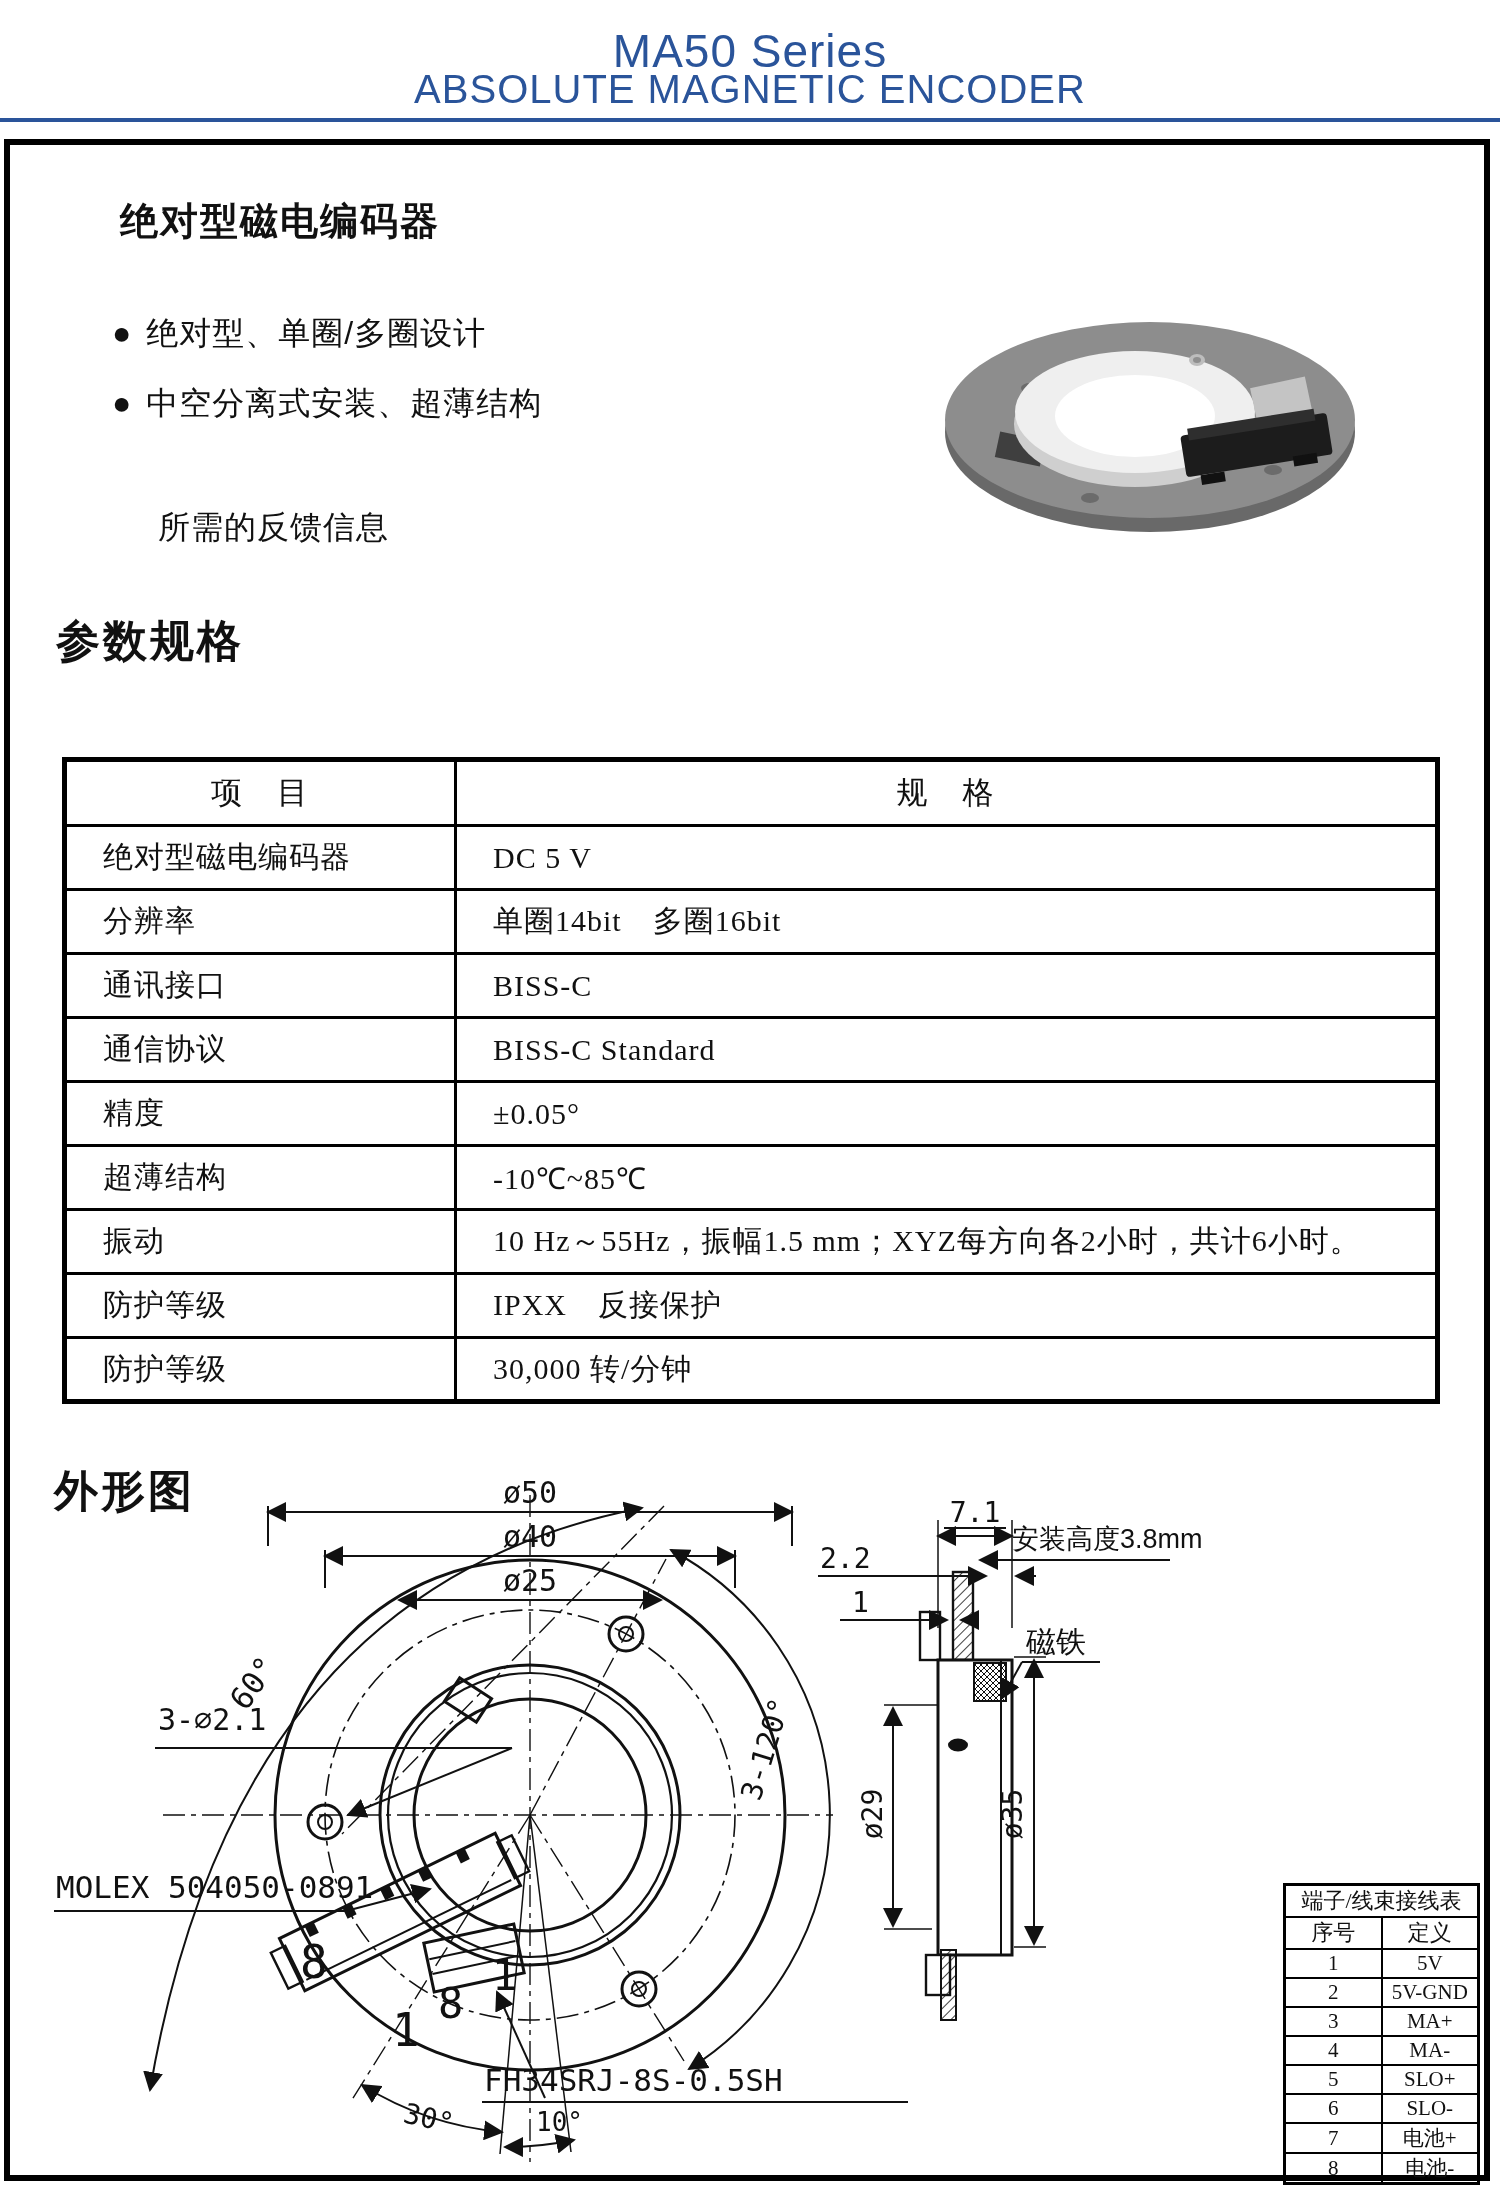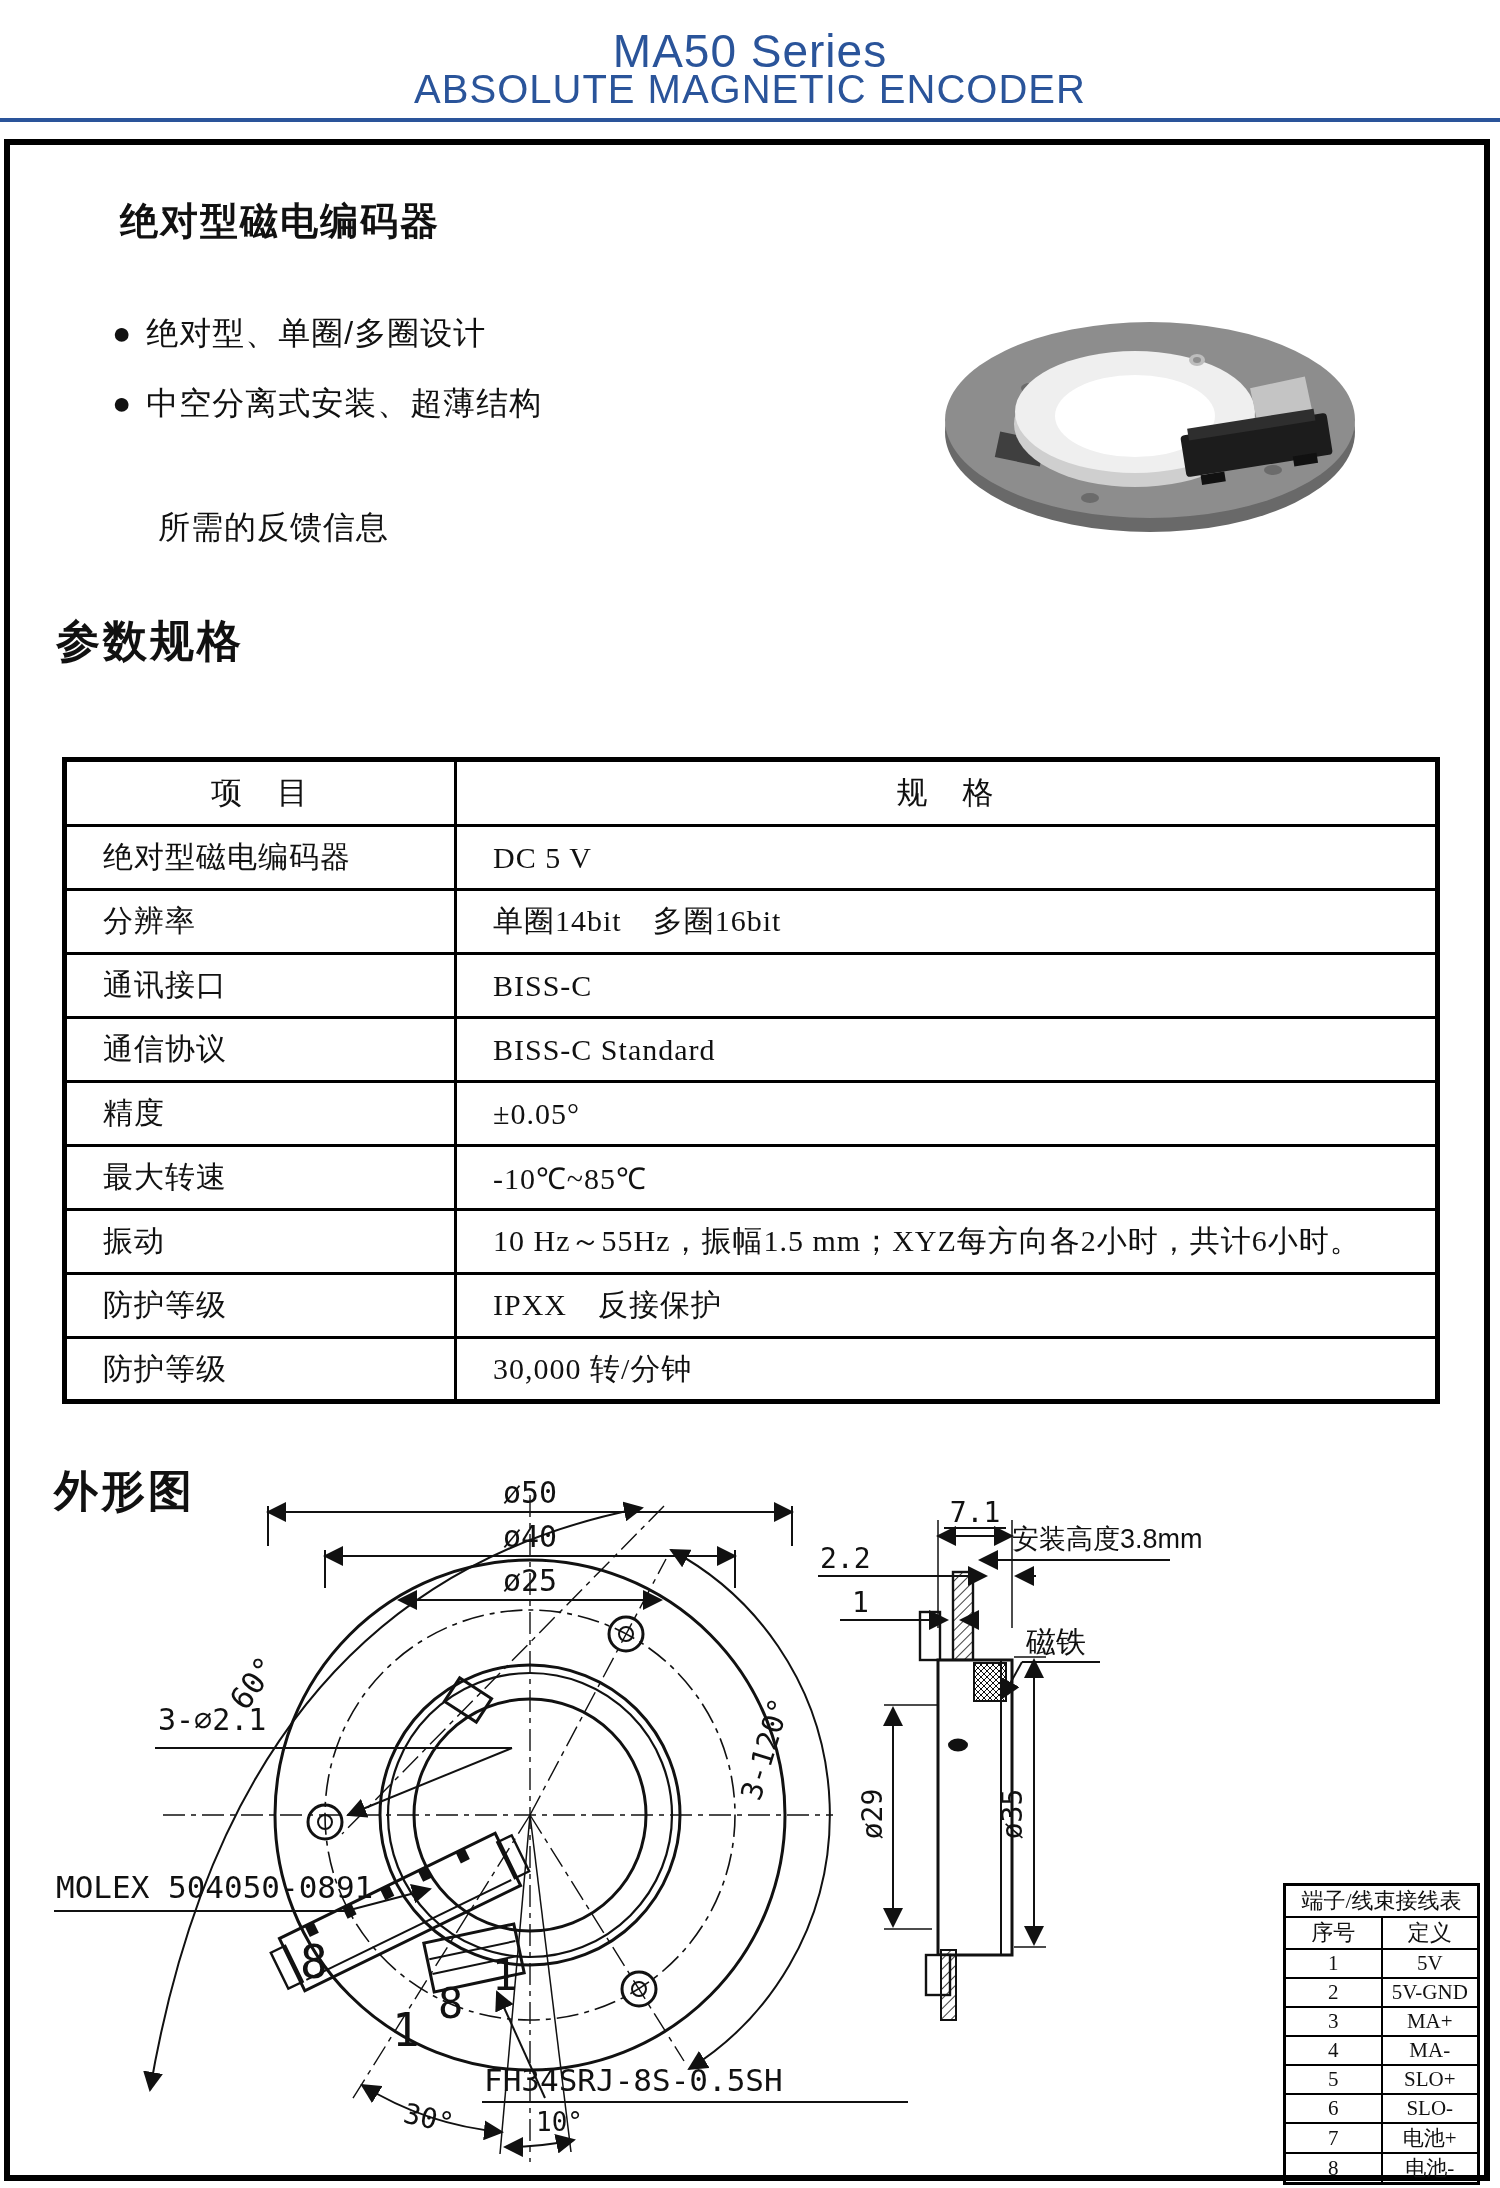--- a/index.html
+++ b/index.html
@@ -113,21 +113,21 @@
         </tr>
     <tr>
           <td class="c1">通信协议</td>
           <td>BISS-C Standard</td>
         </tr>
     <tr>
           <td class="c1">精度</td>
           <td>±0.05°</td>
         </tr>
     <tr>
-          <td class="c1">最大转速</td>
+          <td class="c1">超薄结构</td>
           <td>-10℃~85℃</td>
         </tr>
     <tr>
           <td class="c1">振动</td>
           <td>10 Hz～55Hz，振幅1.5 mm；XYZ每方向各2小时，共计6小时。</td>
         </tr>
     <tr>
           <td class="c1">防护等级</td>
           <td>IPXX　反接保护</td>
         </tr>

